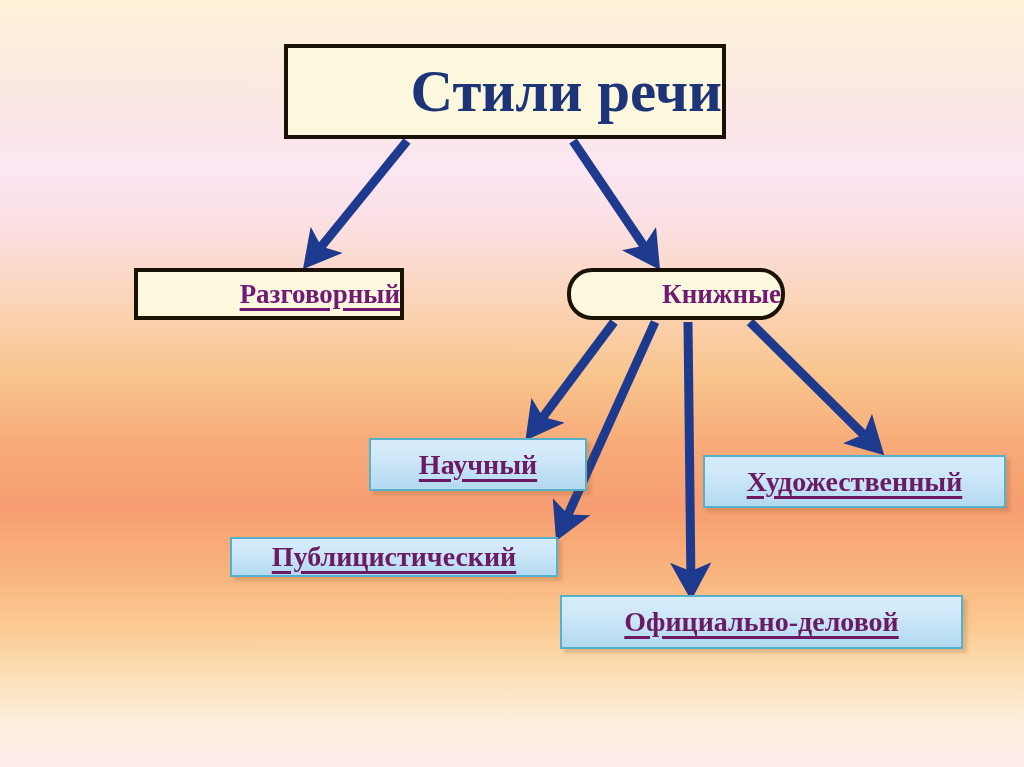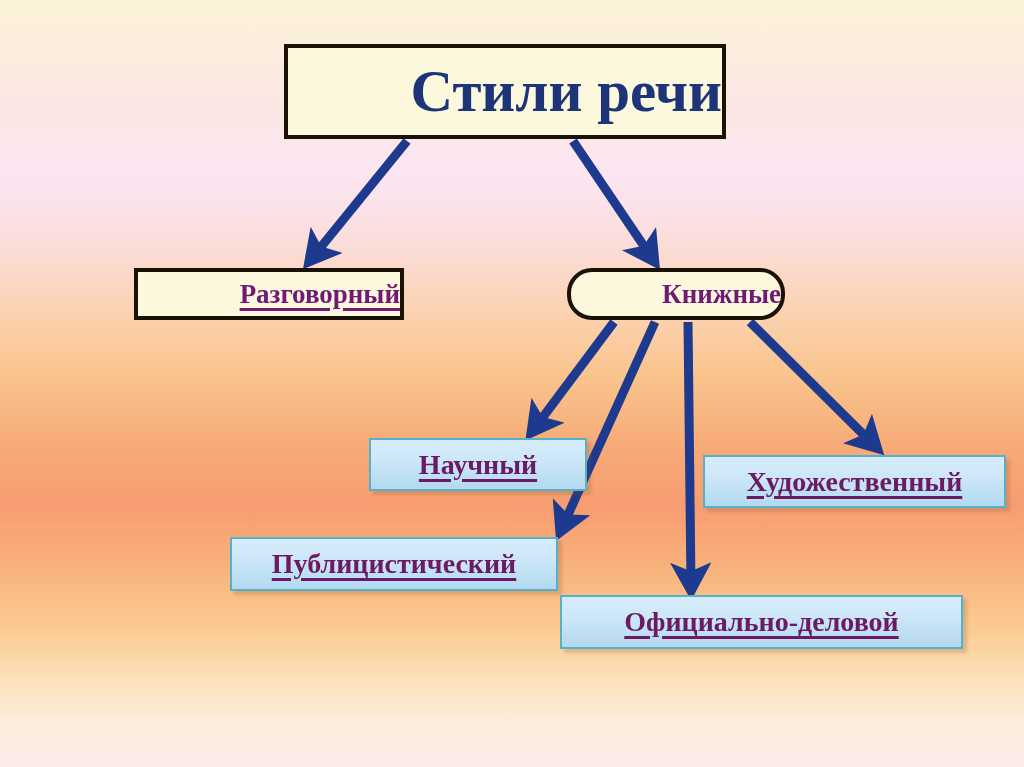--- a/index.html
+++ b/index.html
@@ -131,21 +131,21 @@
   #box-hudozhestvenny {
     left: 703px;
     top: 455px;
     width: 303px;
     height: 53px;
   }
   #box-publicistichesky {
     left: 230px;
     top: 537px;
     width: 328px;
-    height: 54px;
+    height: 40px;
   }
   #box-oficialno {
     left: 560px;
     top: 595px;
     width: 403px;
     height: 54px;
   }
 </style>
 </head>
 <body>

